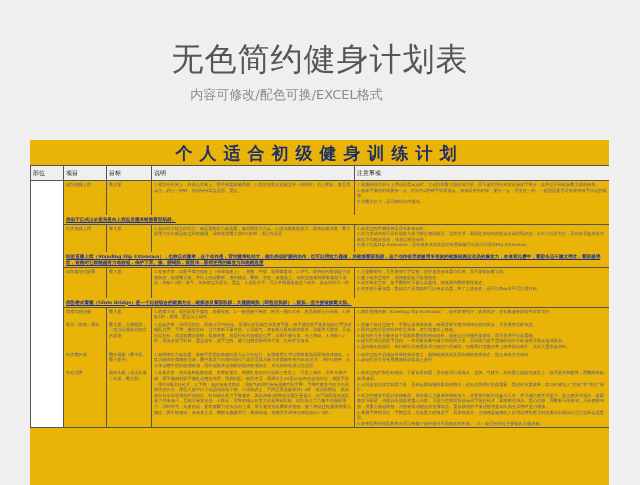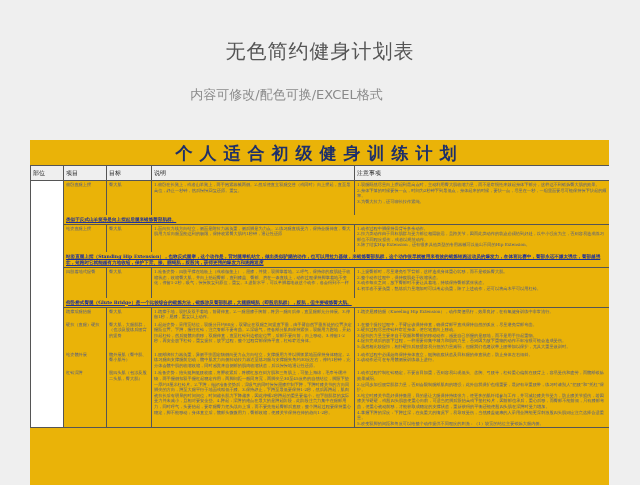--- a/index.html
+++ b/index.html
@@ -1,18 +1,18 @@
 <!DOCTYPE html>
 <html><head>
 <meta charset="utf-8">
 <style>
   * { margin:0; padding:0; box-sizing:border-box; }
   html, body { width:640px; height:485px; overflow:hidden; background:#efefef; }
   body { font-family:"DejaVu Sans", sans-serif; position:relative; }
-  .main-title { position:absolute; top:38px; left:0; width:640px; text-align:center; font-size:20px; color:#555; letter-spacing:1px; }
+  .main-title { position:absolute; top:38px; left:0; width:640px; text-align:center; font-size:32px; color:#555; letter-spacing:1px; }
   .sub-title { position:absolute; top:86px; left:0; width:573px; text-align:center; font-size:13px; color:#8a8a8a; }
   .sheet { position:absolute; left:30px; top:140px; width:579px; height:351px; background:#eab308; overflow:hidden; }
   .sheet-title { height:25px; text-align:center; font-size:17px; font-weight:bold; color:#1d2f6a; letter-spacing:7px; line-height:26px; }
   table { border-collapse:collapse; width:579px; table-layout:fixed; font-family:"DejaVu Serif", serif; }
   th { border:1px solid #555; background:#efefef; font-size:6px; font-weight:normal; text-align:left; padding:2px 2px; height:15px; color:#222; }
   td { border-left:1px solid #555; border-right:1px solid #555; font-size:4.2px; line-height:5.6px; vertical-align:top; padding:1px 2px; color:#4a5a8c; }
   td.part { background:#fff; }
   tr.row td { border-top:1px solid #555; }
   tr.note td.note { color:#1d2f9a; font-weight:bold; text-decoration:underline; font-size:4.6px; line-height:6px; padding:2px 2px 1px 2px; }
   .outer { border:1.5px solid #555; }

